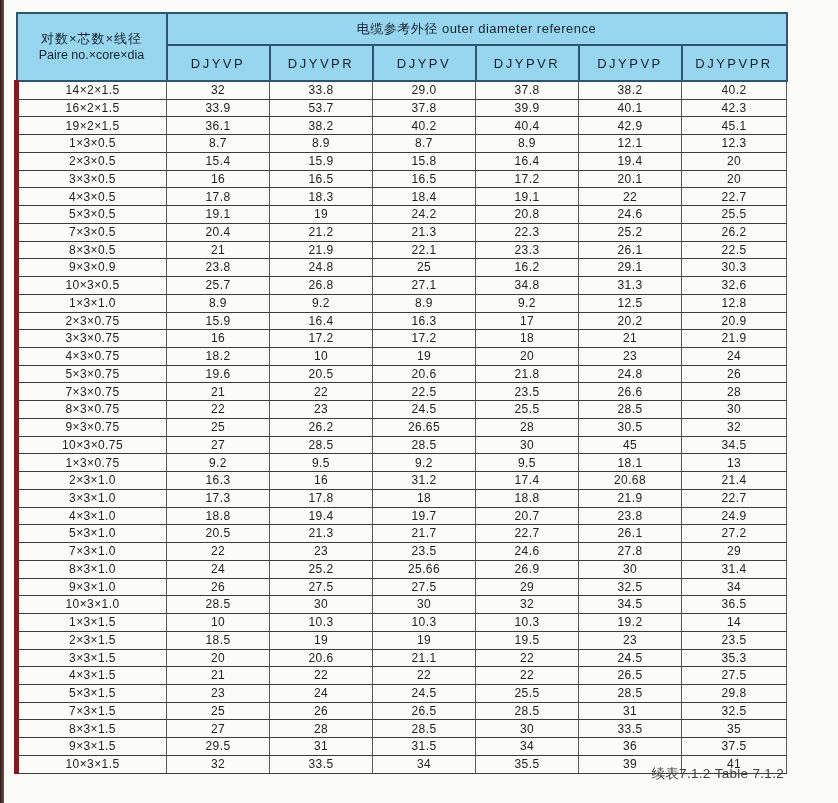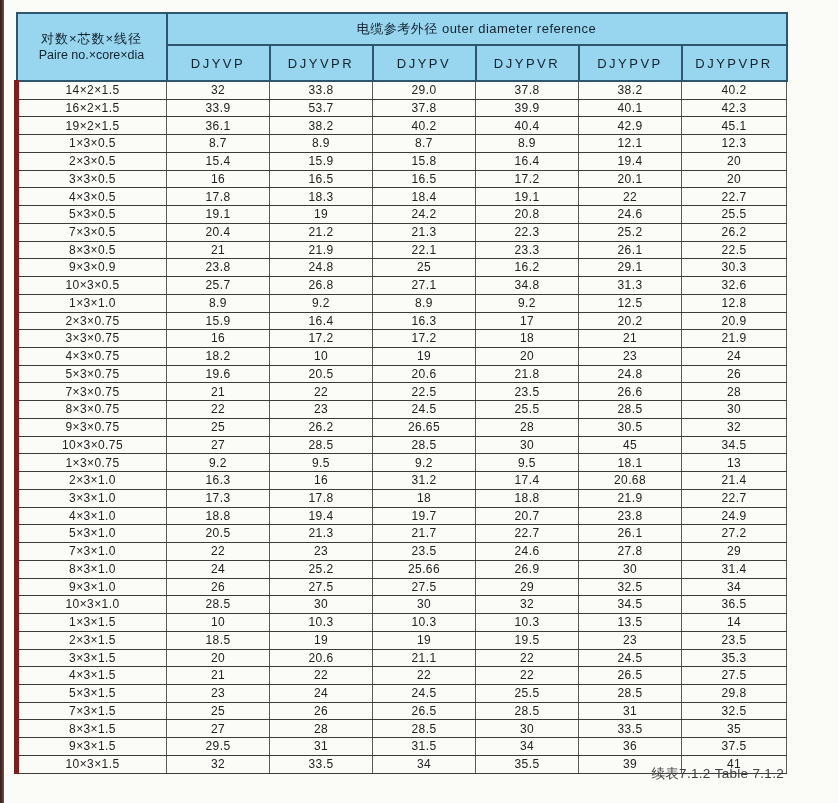--- a/index.html
+++ b/index.html
@@ -367,21 +367,21 @@
             <td>32</td>
             <td>34.5</td>
             <td>36.5</td>
           </tr>
           <tr>
             <td class="spec-cell">1×3×1.5</td>
             <td>10</td>
             <td>10.3</td>
             <td>10.3</td>
             <td>10.3</td>
-            <td>13.5</td>
+            <td>19.2</td>
             <td>14</td>
           </tr>
           <tr>
             <td class="spec-cell">2×3×1.5</td>
             <td>18.5</td>
             <td>19</td>
             <td>19</td>
             <td>19.5</td>
             <td>23</td>
             <td>23.5</td>

